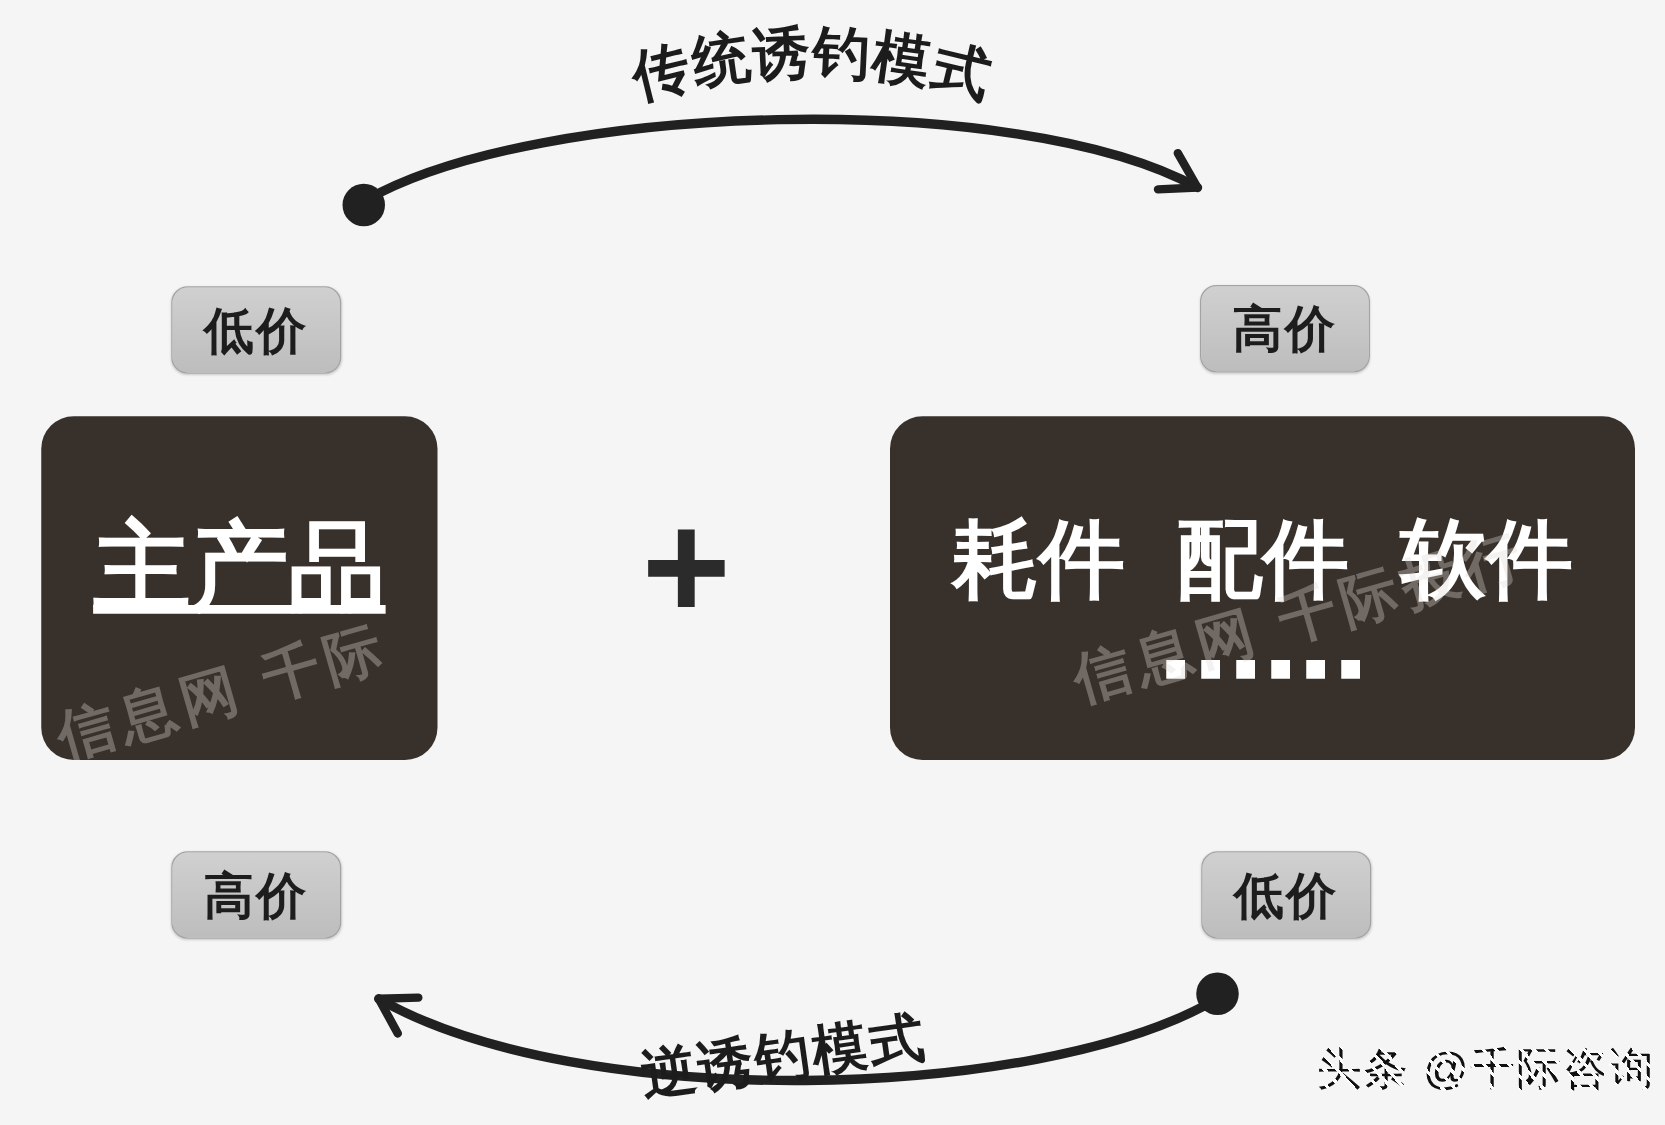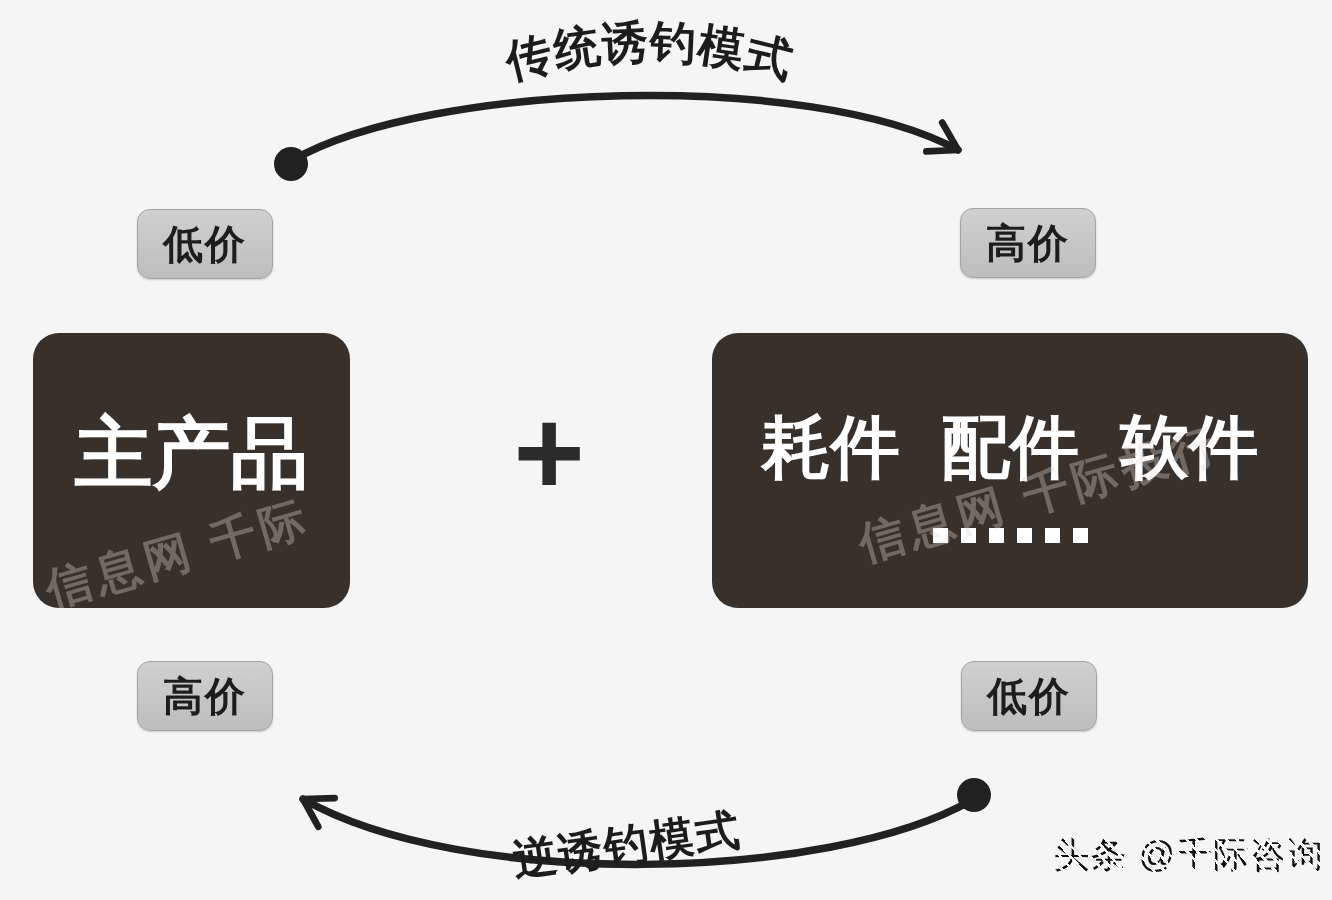--- a/index.html
+++ b/index.html
@@ -22,36 +22,37 @@
 
   
   .badge{
     position:absolute; width:134px; height:68px; border-radius:13px;
     background:linear-gradient(180deg,#d0d0d0,#bdbdbd);
     border:1px solid #a3a3a3;
     box-shadow:0 1px 2px rgba(0,0,0,.18);
     display:flex; align-items:center; justify-content:center;
     font-size:40px; font-weight:bold; color:#1d1d1d;
     letter-spacing:2px;
+    margin-top:20px;
   }
   .badge-tl{left:137px; top:209px;}
   .badge-tr{left:960px; top:208px;}
   .badge-bl{left:137px; top:661px;}
   .badge-br{left:961px; top:661px;}
 
   
   .box{
     position:absolute; background:#37302b; border-radius:26px;
     color:#ffffff; overflow:hidden;
   }
   .box-left{
     left:33px; top:333px; width:317px; height:275px;
     display:flex; align-items:center; justify-content:center;
   }
-  .box-left .box-title{font-size:78px; transform:translateY(-16px);}
+  .box-left .box-title{font-size:78px; transform:translateY(-16px);text-decoration:underline;}
   .box-right{
     left:712px; top:333px; width:596px; height:275px;
     display:flex; flex-direction:column; align-items:center; justify-content:center;
   }
   .box-right .box-title{font-size:69px; word-spacing:22px; white-space:nowrap; transform:translateY(4px);}
   .box-title{font-weight:bold;}
 
   .dots{display:flex; gap:13px; margin-top:38px;}
   .dots span{width:15px; height:15px; background:#ffffff;}
 

